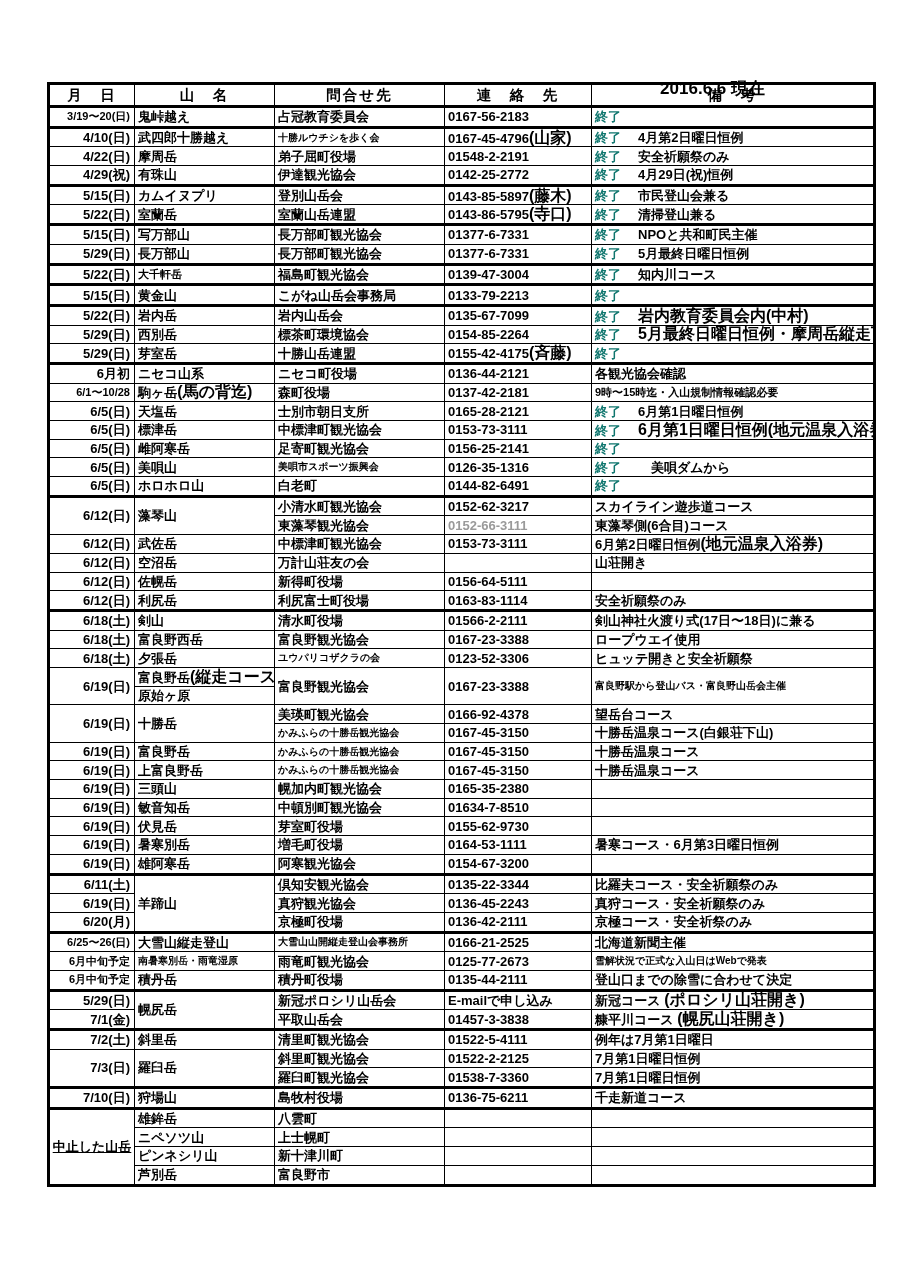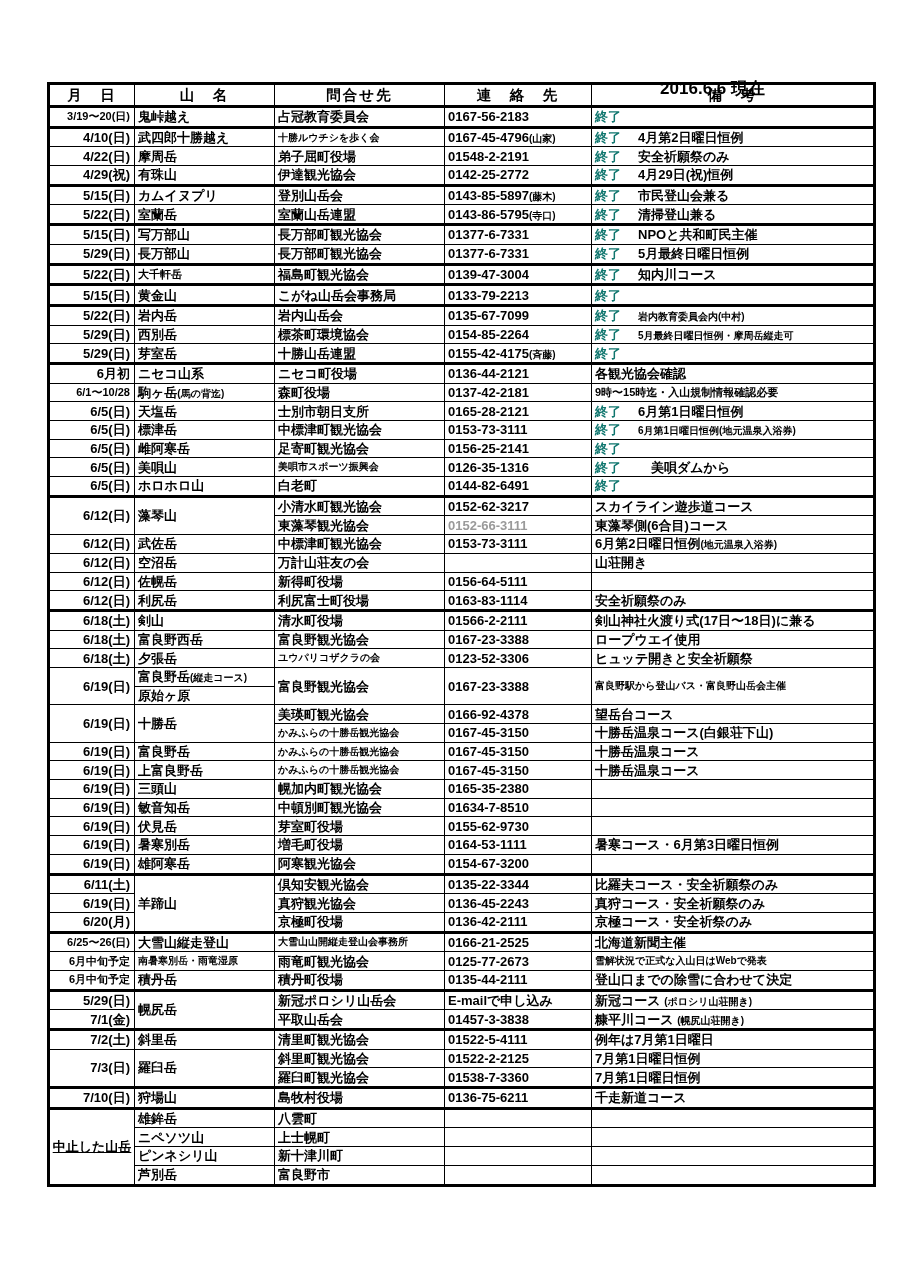--- a/index.html
+++ b/index.html
@@ -39,21 +39,21 @@
     padding:0 3px;vertical-align:middle;
     white-space:nowrap;overflow:hidden;
   }
   td.col0{text-align:right;padding-right:4px;}
   td.col1,td.col2,td.col3,td.col4{text-align:left;}
   tr.tb > td{border-bottom:3px solid #000;}
   td.bb{border-bottom:3px solid #000;}
   td.ctr{text-align:center;padding:0;text-decoration:underline;}
   td.sm{font-size:10px;}
   td.sm12{font-size:11px;}
-  span.sm{font-size:10px;text-align:center;}
+  span.sm{font-size:16px;text-align:center;}
   span.done{color:#0f766e;display:inline-block;min-width:43px;}
   span.gray{color:#9a9a9a;}
 </style>
 </head>
 <body>
 
 <div class="page">
   <div class="titlebar">
     <div class="as-of">2016.6.6 現在</div>
   </div>

